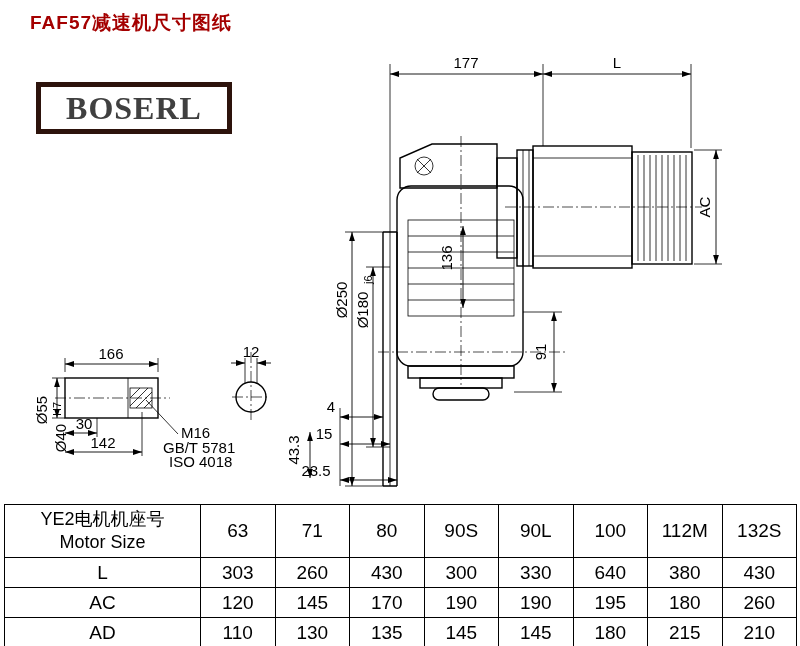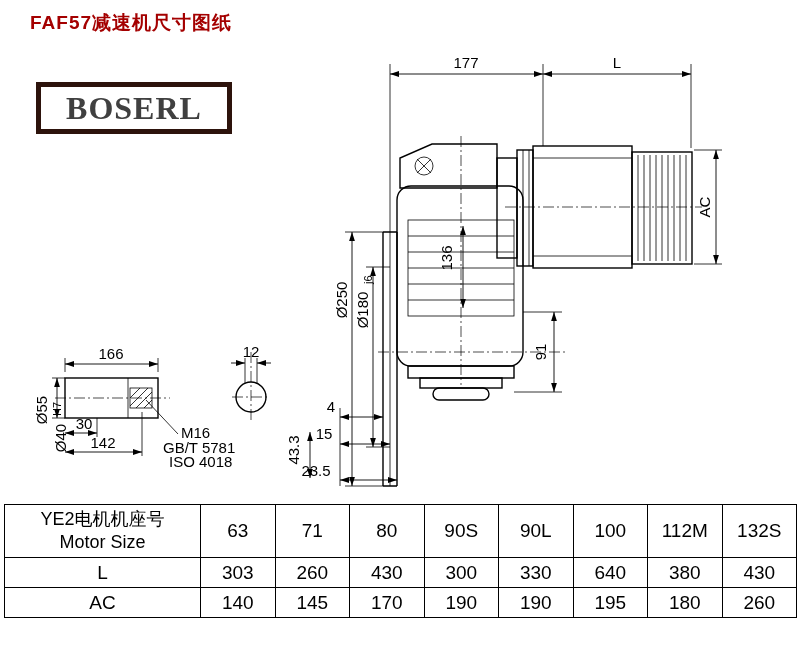--- a/index.html
+++ b/index.html
@@ -183,23 +183,34 @@
     <td>260</td>
     <td>430</td>
     <td>300</td>
     <td>330</td>
     <td>640</td>
     <td>380</td>
     <td>430</td>
   </tr>
   <tr>
     <td>AC</td>
-    <td>140</td>
+    <td>120</td>
     <td>145</td>
     <td>170</td>
     <td>190</td>
     <td>190</td>
     <td>195</td>
     <td>180</td>
     <td>260</td>
   </tr>
+  <tr>
+    <td>AD</td>
+    <td>110</td>
+    <td>130</td>
+    <td>135</td>
+    <td>145</td>
+    <td>145</td>
+    <td>180</td>
+    <td>215</td>
+    <td>210</td>
+  </tr>
   </tbody>
 </table>
 
 </body></html>

